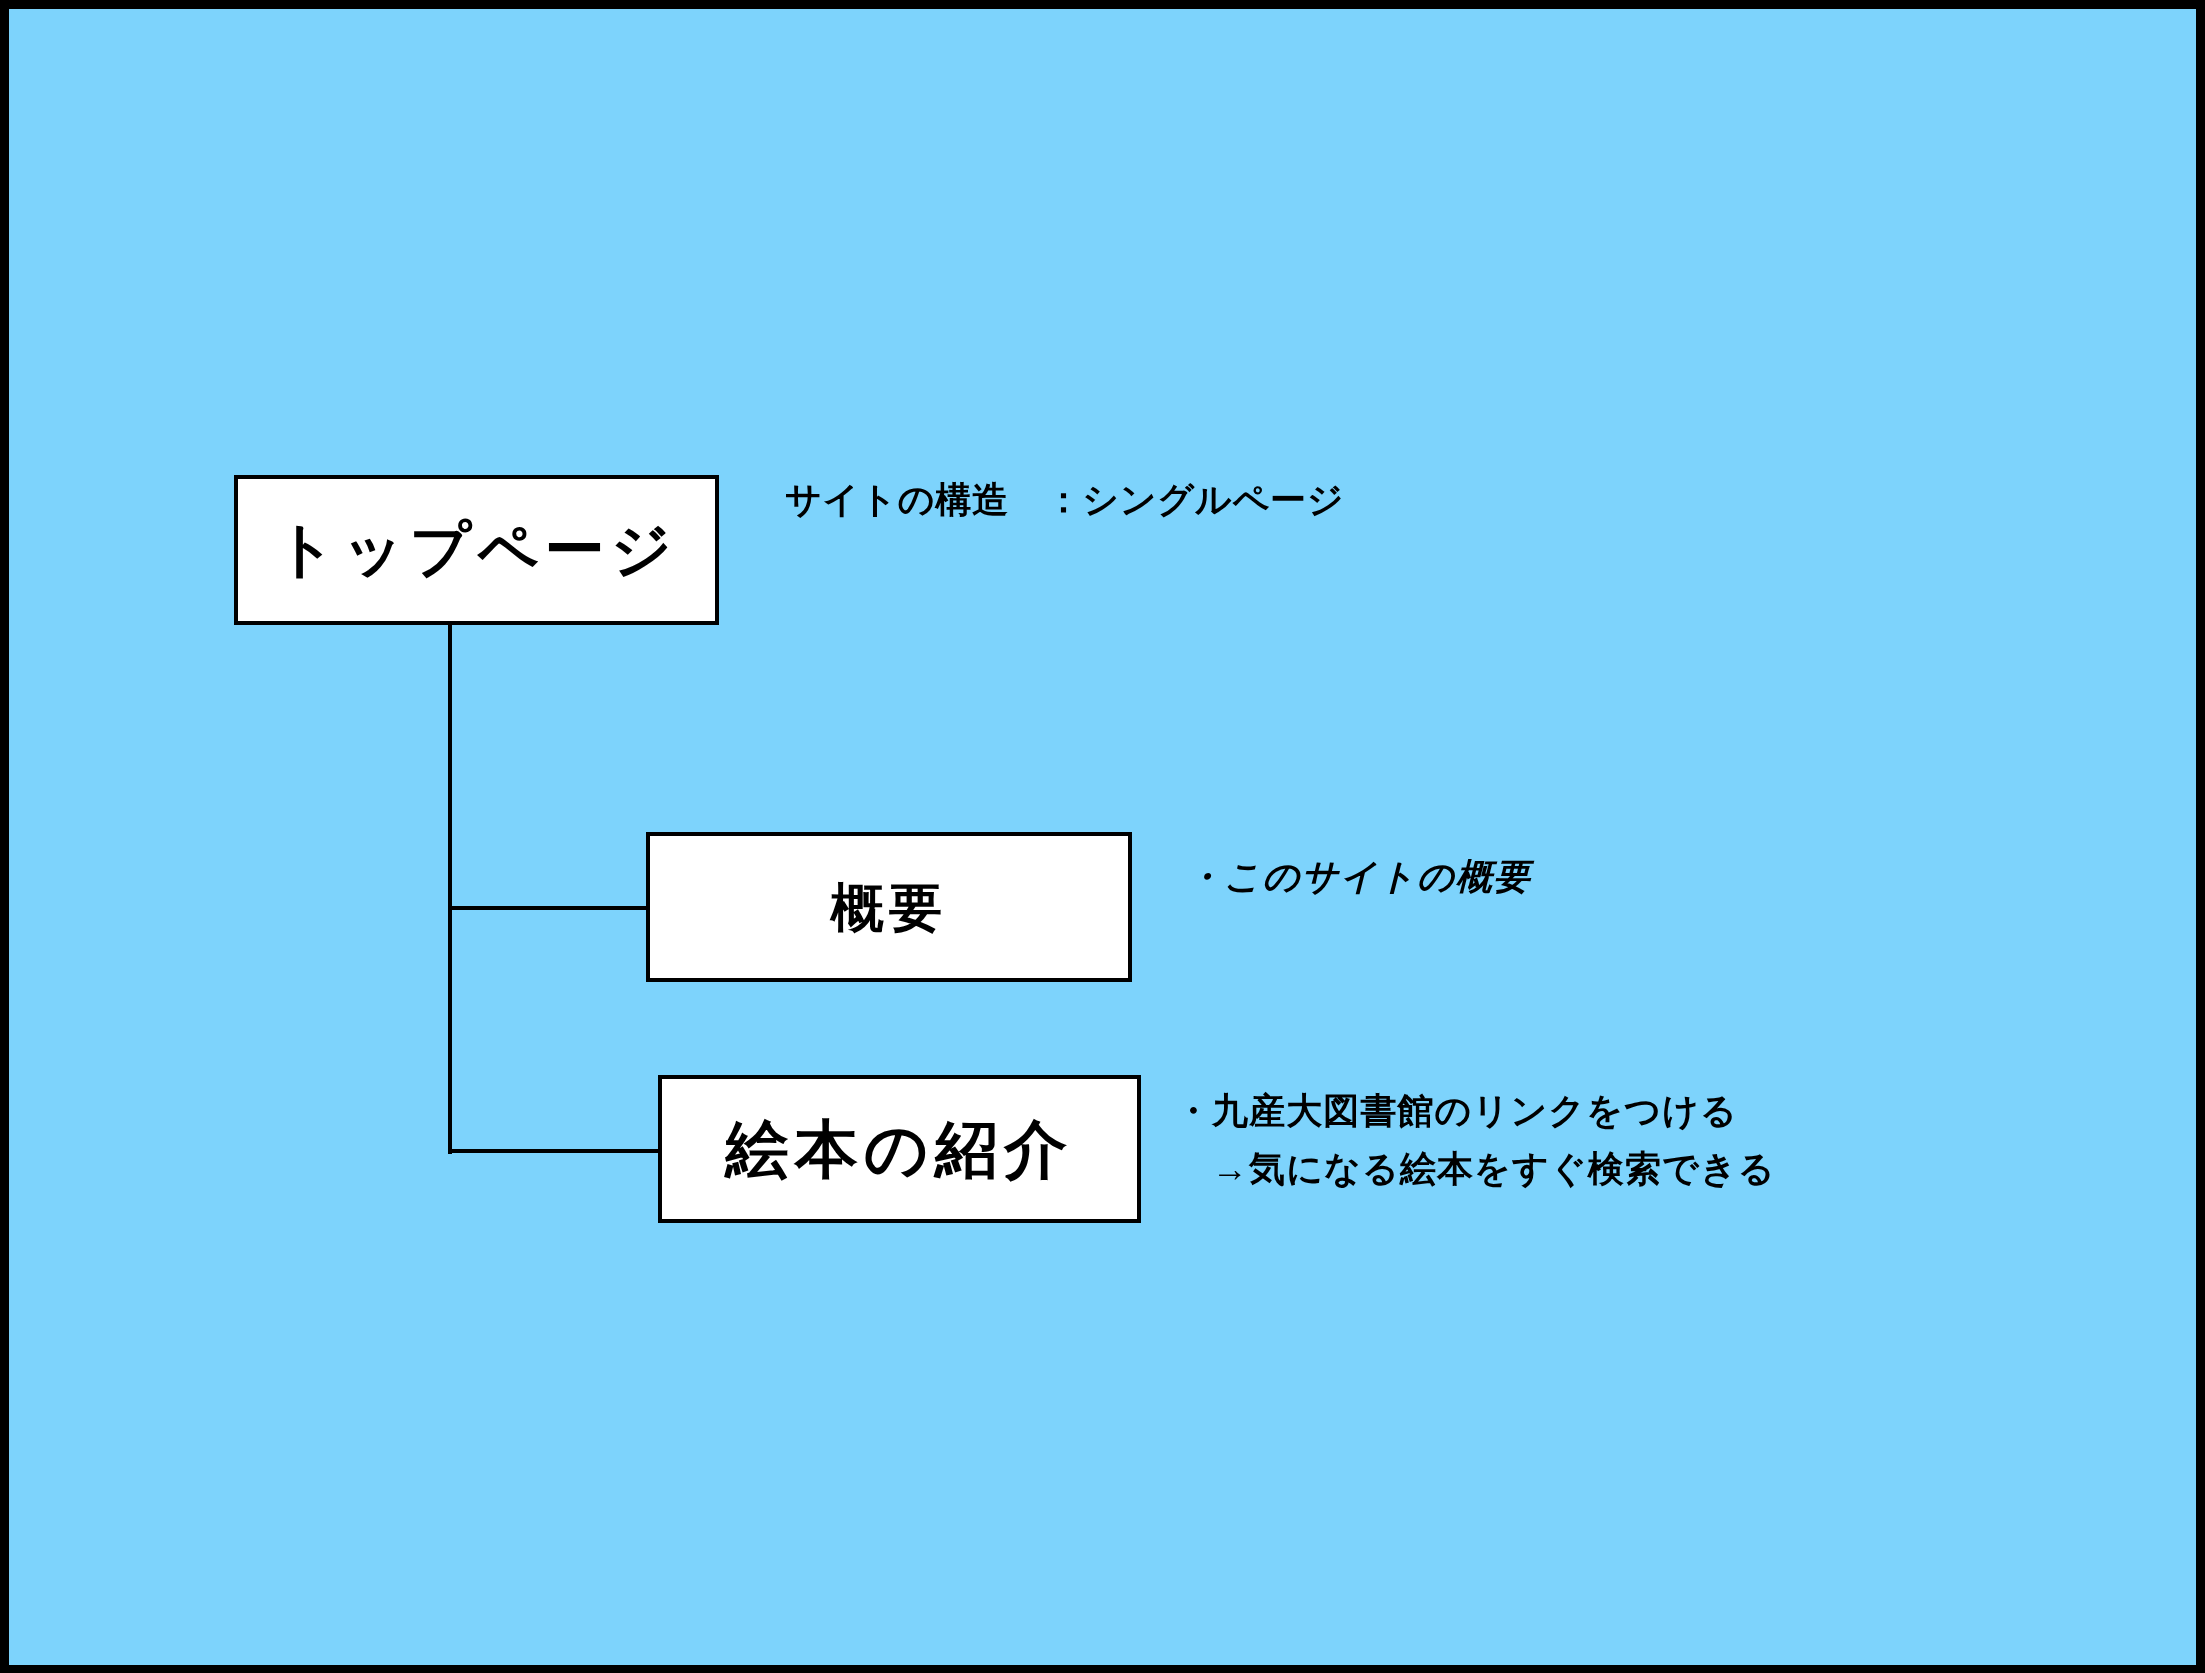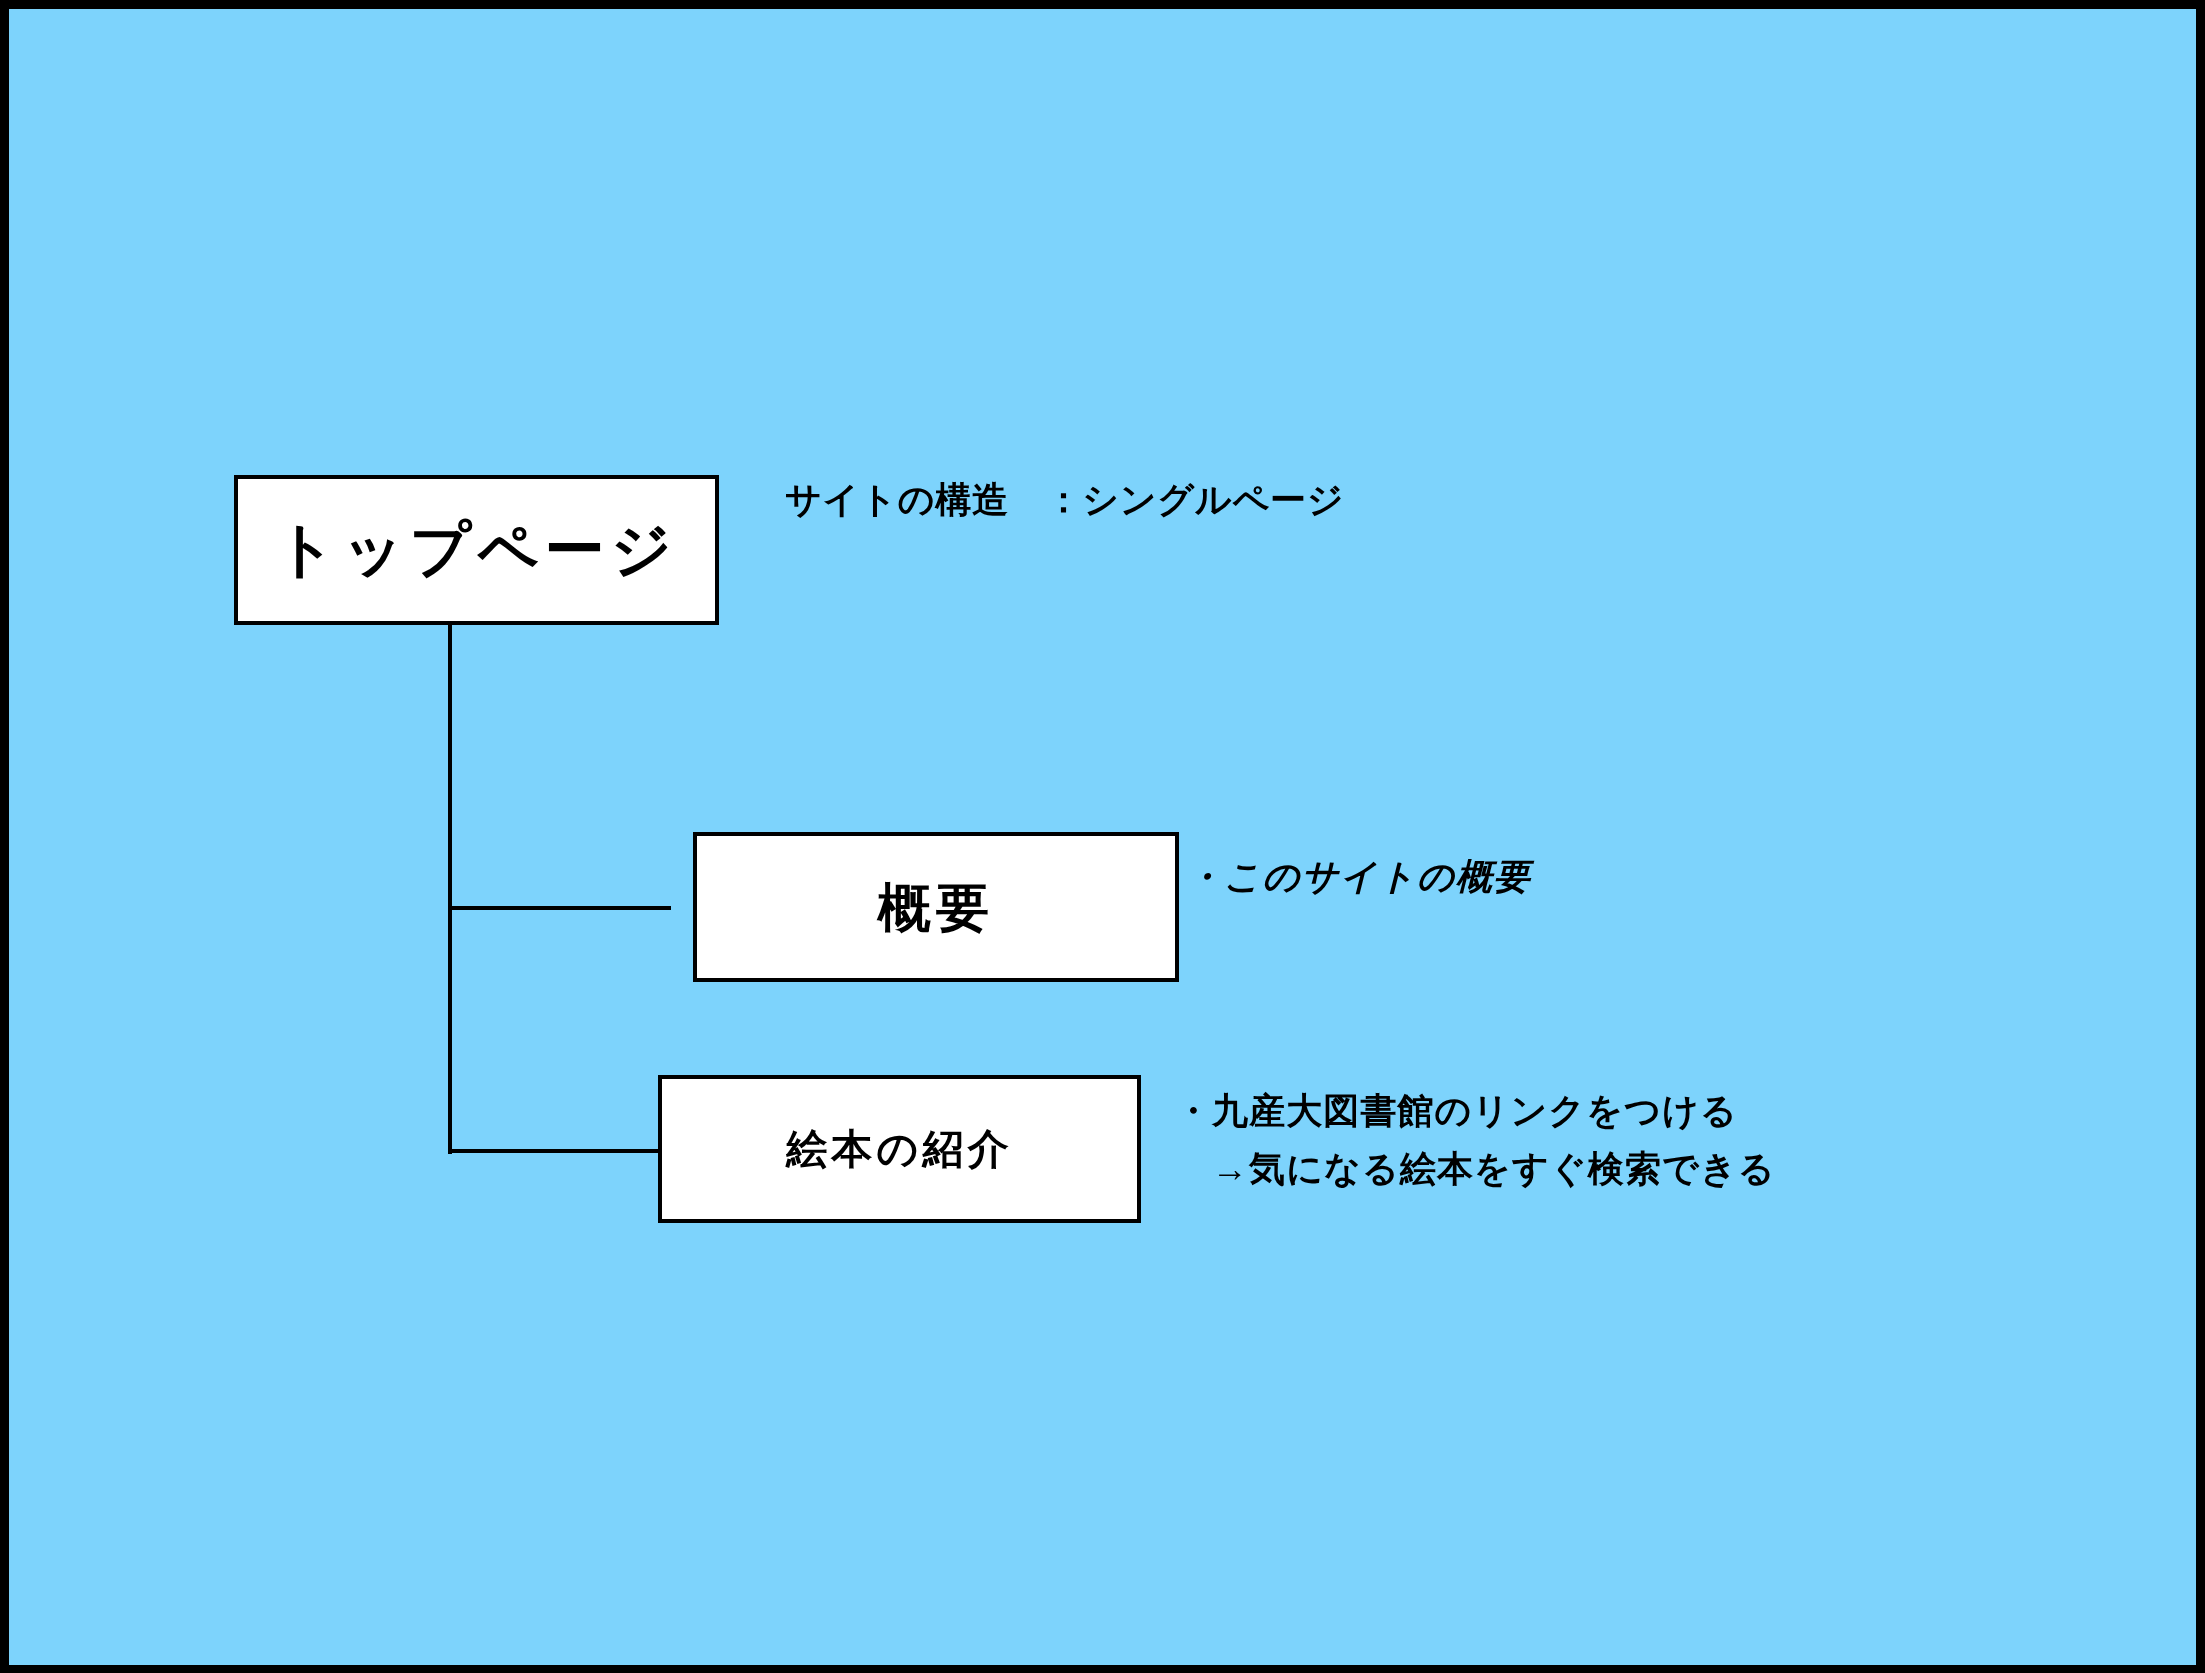--- a/index.html
+++ b/index.html
@@ -59,34 +59,34 @@
 
   #node-top {
     left: 234px;
     top: 475px;
     width: 485px;
     height: 150px;
   }
   #node-top .node-label { font-size: 60px; }
 
   #node-overview {
-    left: 693px;
+    left: 646px;
     top: 832px;
     width: 486px;
     height: 150px;
   }
   #node-overview .node-label { font-size: 53px; }
 
   #node-picturebooks {
     left: 658px;
     top: 1075px;
     width: 483px;
     height: 148px;
   }
-  #node-picturebooks .node-label { font-size: 41px; }
+  #node-picturebooks .node-label { font-size: 63px; }
 
   
   .line {
     position: absolute;
     background: #000000;
     z-index: 1;
   }
   .line-v { width: 4px; }
   .line-h { height: 4px; }
 

